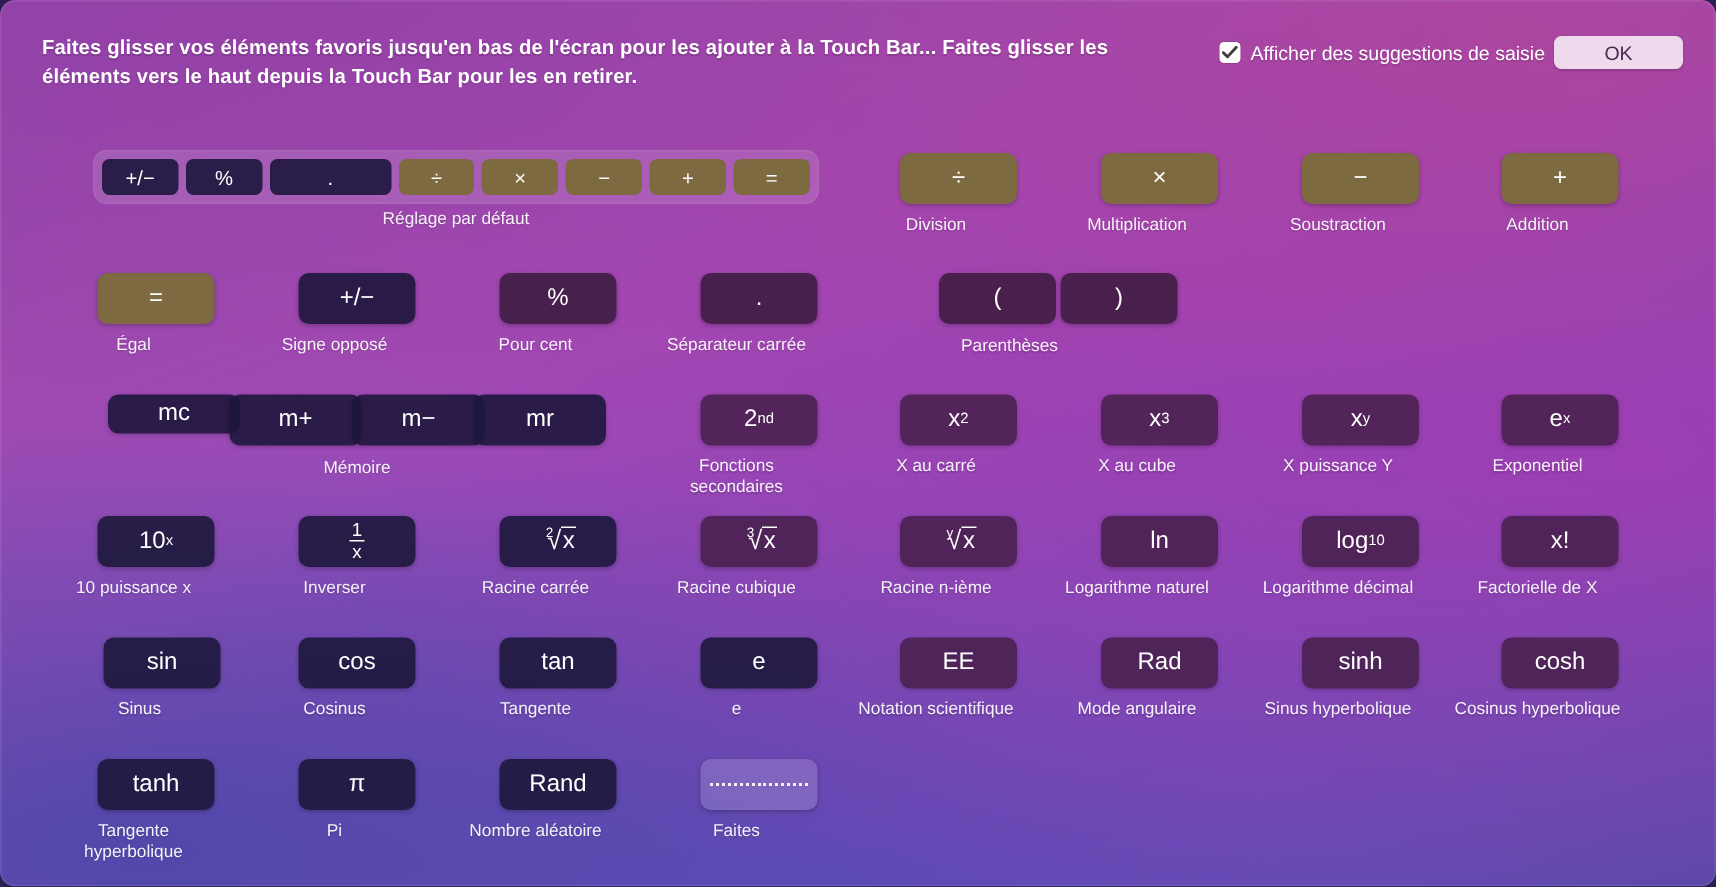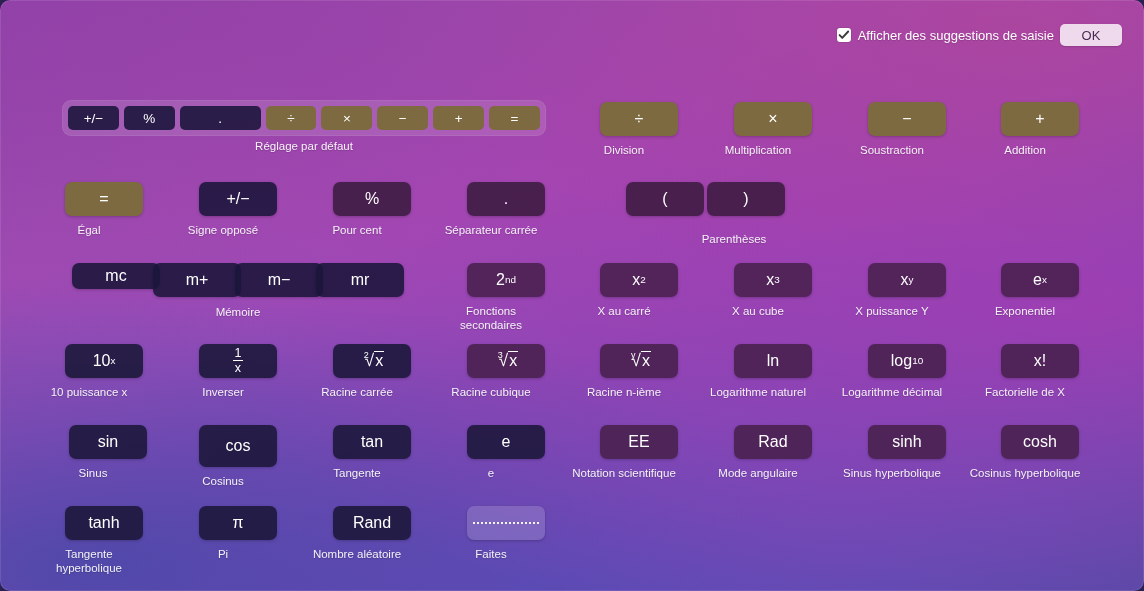--- a/index.html
+++ b/index.html
@@ -45,21 +45,21 @@
     width: 14px; height: 14px; border-radius: 3px;
     background: #ffffff; position: relative; flex: none;
     box-shadow: 0 0 0 0.5px rgba(0,0,0,0.15);
   }
   .checkbox svg { position: absolute; left: 1px; top: 1px; }
   .checkbox-label {
     font-size: 13px; color: #ffffff; white-space: nowrap;
     text-shadow: 0 1px 1px rgba(0,0,0,0.15);
   }
   .ok-button {
-    width: 62px; height: 22px; border-radius: 5px;
+    width: 86px; height: 22px; border-radius: 5px;
     background: rgba(255,255,255,0.80);
     color: #4a2a52; font-size: 13px;
     display: flex; align-items: center; justify-content: center;
     box-shadow: 0 1px 2px rgba(0,0,0,0.16);
     cursor: default;
   }
 
   
   .grid { position: absolute; left: 0; top: 72px; width: 1144px; height: 519px; }
 
@@ -133,20 +133,21 @@
       rgba(255,255,255,0.92) 0 2px, rgba(255,255,255,0) 2px 4px);
   }
   .divsym { font-size: 17px; }
 </style>
 </head>
 <body>
 
 <div id="root">
 
   <div class="header">
+    <div class="header-text">Faites glisser vos éléments favoris jusqu'en bas de l'écran pour les ajouter à la Touch Bar... Faites glisser les éléments vers le haut depuis la Touch Bar pour les en retirer.</div>
     <div class="header-right">
       <div class="checkbox-wrap">
         <span class="checkbox">
           <svg width="12" height="12" viewBox="0 0 12 12" aria-hidden="true">
             <path d="M1.6 6.1 L4.3 8.9 L10.2 2.5" fill="none" stroke="#3b3b3b" stroke-width="1.9" stroke-linecap="round" stroke-linejoin="round"></path>
           </svg>
         </span>
         <span class="checkbox-label">Afficher des suggestions de saisie</span>
       </div>
       <div class="ok-button">OK</div>
@@ -292,21 +293,21 @@
         </div>
         <div class="cell" style="left: 1001px; top: 272px; width: 78px;">
           <div class="key plum2" style="width: 78px; height: 34px;">x!</div>
           <div class="caption" style="width: 138px; margin-left: -30px;">Factorielle de X</div>
         </div>
         <div class="cell" style="left: 69px; top: 353px; width: 78px;">
           <div class="key navy" style="width: 78px; height: 34px;">sin</div>
           <div class="caption" style="width: 138px; margin-left: -30px;">Sinus</div>
         </div>
         <div class="cell" style="left: 199px; top: 353px; width: 78px;">
-          <div class="key navy" style="width: 78px; height: 42px;">cos</div>
+          <div class="key navy" style="width: 78px; height: 34px;">cos</div>
           <div class="caption" style="width: 138px; margin-left: -30px;">Cosinus</div>
         </div>
         <div class="cell" style="left: 333px; top: 353px; width: 78px;">
           <div class="key navy" style="width: 78px; height: 34px;">tan</div>
           <div class="caption" style="width: 138px; margin-left: -30px;">Tangente</div>
         </div>
         <div class="cell" style="left: 467px; top: 353px; width: 78px;">
           <div class="key navy" style="width: 78px; height: 34px;">e</div>
           <div class="caption" style="width: 138px; margin-left: -30px;">e</div>
         </div>
@@ -340,17 +341,17 @@
           <div class="caption" style="width: 138px; margin-left: -30px;">Nombre aléatoire</div>
         </div>
         <div class="cell" style="left: 467px; top: 434px; width: 78px;">
           <div class="key space" style="width: 78px; height: 34px;">
             <span class="dots"></span>
           </div>
           <div class="caption" style="width: 138px; margin-left: -30px;">Faites</div>
         </div>
       </div>
     <div id="group-caption-host">
-        <div class="caption" style="position: absolute; left: 644px; top: 152px; width: 180px; margin-top: 8px;">Parenthèses</div>
+        <div class="caption" style="position: absolute; left: 583px; top: 152px; width: 180px; margin-top: 0px;">Parenthèses</div>
         <div class="caption" style="position: absolute; left: 148px; top: 233px; width: 180px; margin-top: 0px;">Mémoire</div>
       </div>
   </div>
 </div>
 
 </body></html>

